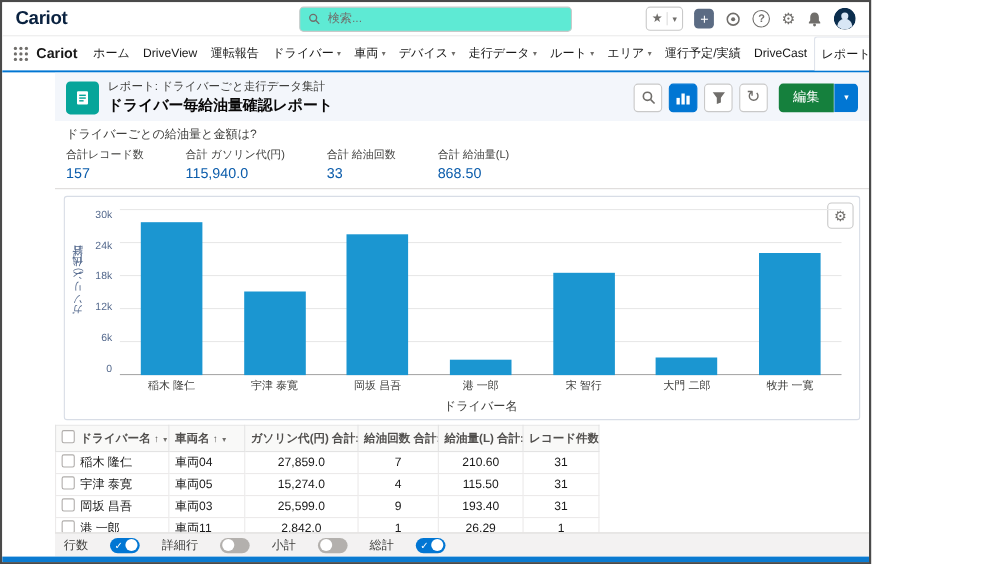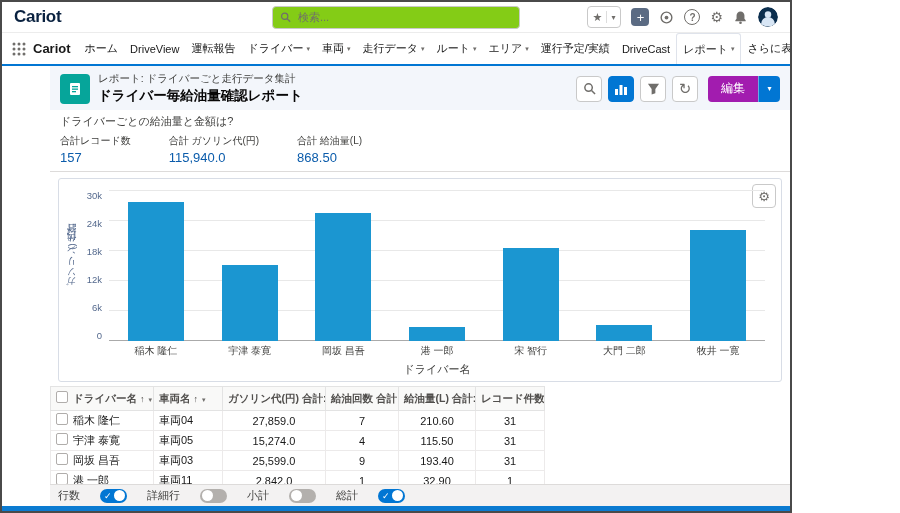--- a/index.html
+++ b/index.html
@@ -1,21 +1,21 @@
 <!DOCTYPE html>
 <html><head>
 <meta charset="utf-8">
 <style>
   html,body{margin:0;padding:0;}
   body{width:900px;height:513px;font-family:"Liberation Sans","DejaVu Sans",sans-serif;color:#181818;background:#fff;}
   .frame{box-sizing:border-box;width:792px;height:513px;border:2px solid #4a4a4a;display:flex;flex-direction:column;overflow:hidden;background:#fff;}
   
   .gheader{height:30px;flex:0 0 30px;display:flex;align-items:center;padding:0 12px;position:relative;border-bottom:1px solid #ececec;background:#fff;}
   .logo{font-size:17px;font-weight:bold;color:#0a2240;letter-spacing:-0.3px;}
-  .searchbox{position:absolute;left:50%;transform:translateX(-50%);width:232px;height:21px;border:1px solid #c9c9c9;border-radius:4px;display:flex;align-items:center;padding:0 7px;gap:5px;background:#84cc16;}
+  .searchbox{position:absolute;left:50%;transform:translateX(-50%);width:232px;height:21px;border:1px solid #c9c9c9;border-radius:4px;display:flex;align-items:center;padding:0 7px;gap:5px;background:#5eead4;}
   .searchbox input{border:none;outline:none;font-size:11px;width:100%;color:#333;font-family:inherit;background:transparent;}
   .searchbox input::placeholder{color:#706e6b;}
   .gicons{margin-left:auto;display:flex;align-items:center;gap:10px;}
   .favcombo{display:flex;align-items:center;border:1px solid #c9c9c9;border-radius:4px;height:20px;padding:0 5px;gap:4px;color:#706e6b;cursor:pointer;background:#fff;}
   .favcombo .star{font-size:11px;line-height:1;}
   .favcombo .vsep{width:1px;height:12px;background:#ddd;}
   .favcombo .chev{font-size:8px;}
   .plusbox{width:18px;height:18px;border-radius:4px;background:#5b6b83;color:#fff;display:flex;align-items:center;justify-content:center;font-size:13px;line-height:1;cursor:pointer;}
   .helpq{box-sizing:border-box;width:16px;height:16px;border:1.5px solid #706e6b;border-radius:50%;color:#706e6b;font-size:10px;font-weight:bold;display:flex;align-items:center;justify-content:center;cursor:pointer;}
   .gearg{font-size:14px;color:#706e6b;line-height:1;cursor:pointer;}
@@ -34,21 +34,21 @@
   .content{flex:1;display:flex;flex-direction:column;overflow:hidden;background:#fff;padding-left:48px;}
   .rhead{background:#f3f6fb;padding:6px 10px 5px;display:flex;align-items:center;gap:8px;flex:0 0 auto;}
   .ricon{width:30px;height:30px;border-radius:4px;background:#06a59a;display:flex;align-items:center;justify-content:center;flex:0 0 30px;}
   .rtype{font-size:10.5px;color:#3e3e3c;}
   .rtitle{font-size:13.5px;font-weight:bold;color:#080707;margin-top:1px;}
   .ractions{margin-left:auto;display:flex;align-items:center;gap:6px;}
   .iconbtn{box-sizing:border-box;width:26px;height:26px;border:1px solid #c9c9c9;border-radius:4px;background:#fff;display:flex;align-items:center;justify-content:center;color:#706e6b;cursor:pointer;padding:0;font-family:inherit;}
   .iconbtn.active{background:#0176d3;border-color:#0176d3;}
   .refresh-glyph{font-size:15px;color:#706e6b;line-height:1;}
   .split{display:flex;margin-left:4px;}
-  .editbtn{height:26px;padding:0 13px;background:#a21caf;color:#fff;border:none;border-radius:4px 0 0 4px;font-size:12px;cursor:pointer;font-family:inherit;}
+  .editbtn{height:26px;padding:0 13px;background:#15803d;color:#fff;border:none;border-radius:4px 0 0 4px;font-size:12px;cursor:pointer;font-family:inherit;}
   .editdd{height:26px;width:22px;background:#0176d3;color:#fff;border:none;border-left:1px solid rgba(255,255,255,.4);border-radius:0 4px 4px 0;font-size:8px;cursor:pointer;}
   
   .rsub{padding:4px 10px 6px;border-bottom:1px solid #dddbda;background:#fff;flex:0 0 auto;}
   .question{font-size:11px;color:#3e3e3c;margin-bottom:5px;}
   .metrics{display:flex;gap:38px;}
   .metric .mlabel{font-size:10px;color:#3e3e3c;}
   .metric .mvalue{font-size:13px;color:#0b5cab;margin-top:2px;}
   
   .chart-card{box-sizing:border-box;margin:6px 8px 4px;border:1px solid #d8dde6;border-radius:3px;position:relative;padding:12px 16px 2px 6px;height:204px;background:#fff;flex:0 0 auto;}
   .gearbtn{position:absolute;top:5px;right:5px;width:24px;height:24px;}
@@ -171,20 +171,24 @@
         </div>
         <div class="tab">
           <span class="tlabel">運転報告</span>
         </div>
         <div class="tab">
           <span class="tlabel">ドライバー</span>
           <span class="chev">▾</span>
         </div>
         <div class="tab">
           <span class="tlabel">車両</span>
+          <span class="chev">▾</span>
+        </div>
+        <div class="tab">
+          <span class="tlabel">デバイス</span>
           <span class="chev">▾</span>
         </div>
         <div class="tab">
           <span class="tlabel">走行データ</span>
           <span class="chev">▾</span>
         </div>
         <div class="tab">
           <span class="tlabel">ルート</span>
           <span class="chev">▾</span>
         </div>
@@ -261,20 +265,24 @@
     <div class="rsub">
       <div class="question">ドライバーごとの給油量と金額は?</div>
       <div class="metrics">
           <div class="metric">
             <div class="mlabel">合計レコード数</div>
             <div class="mvalue">157</div>
           </div>
           <div class="metric">
             <div class="mlabel">合計 ガソリン代(円)</div>
             <div class="mvalue">115,940.0</div>
+          </div>
+          <div class="metric">
+            <div class="mlabel">合計 給油回数</div>
+            <div class="mvalue">33</div>
           </div>
           <div class="metric">
             <div class="mlabel">合計 給油量(L)</div>
             <div class="mvalue">868.50</div>
           </div>
         </div>
     </div>
 
     <div class="chart-card">
       <button class="iconbtn gearbtn">
@@ -373,21 +381,21 @@
               <td class="num">25,599.0</td>
               <td class="num">9</td>
               <td class="num">193.40</td>
               <td class="num">31</td>
             </tr>
             <tr>
               <td><span class="cb"></span><span>港 一郎</span></td>
               <td>車両11</td>
               <td class="num">2,842.0</td>
               <td class="num">1</td>
-              <td class="num">32.90</td>
+              <td class="num">26.29</td>
               <td class="num">1</td>
             </tr>
           </tbody>
       </table>
     </div>
 
     <div class="rfooter">
       <div class="toggles" id="toggles">
           <div class="tgroup">
             <span class="tlab">行数</span>

